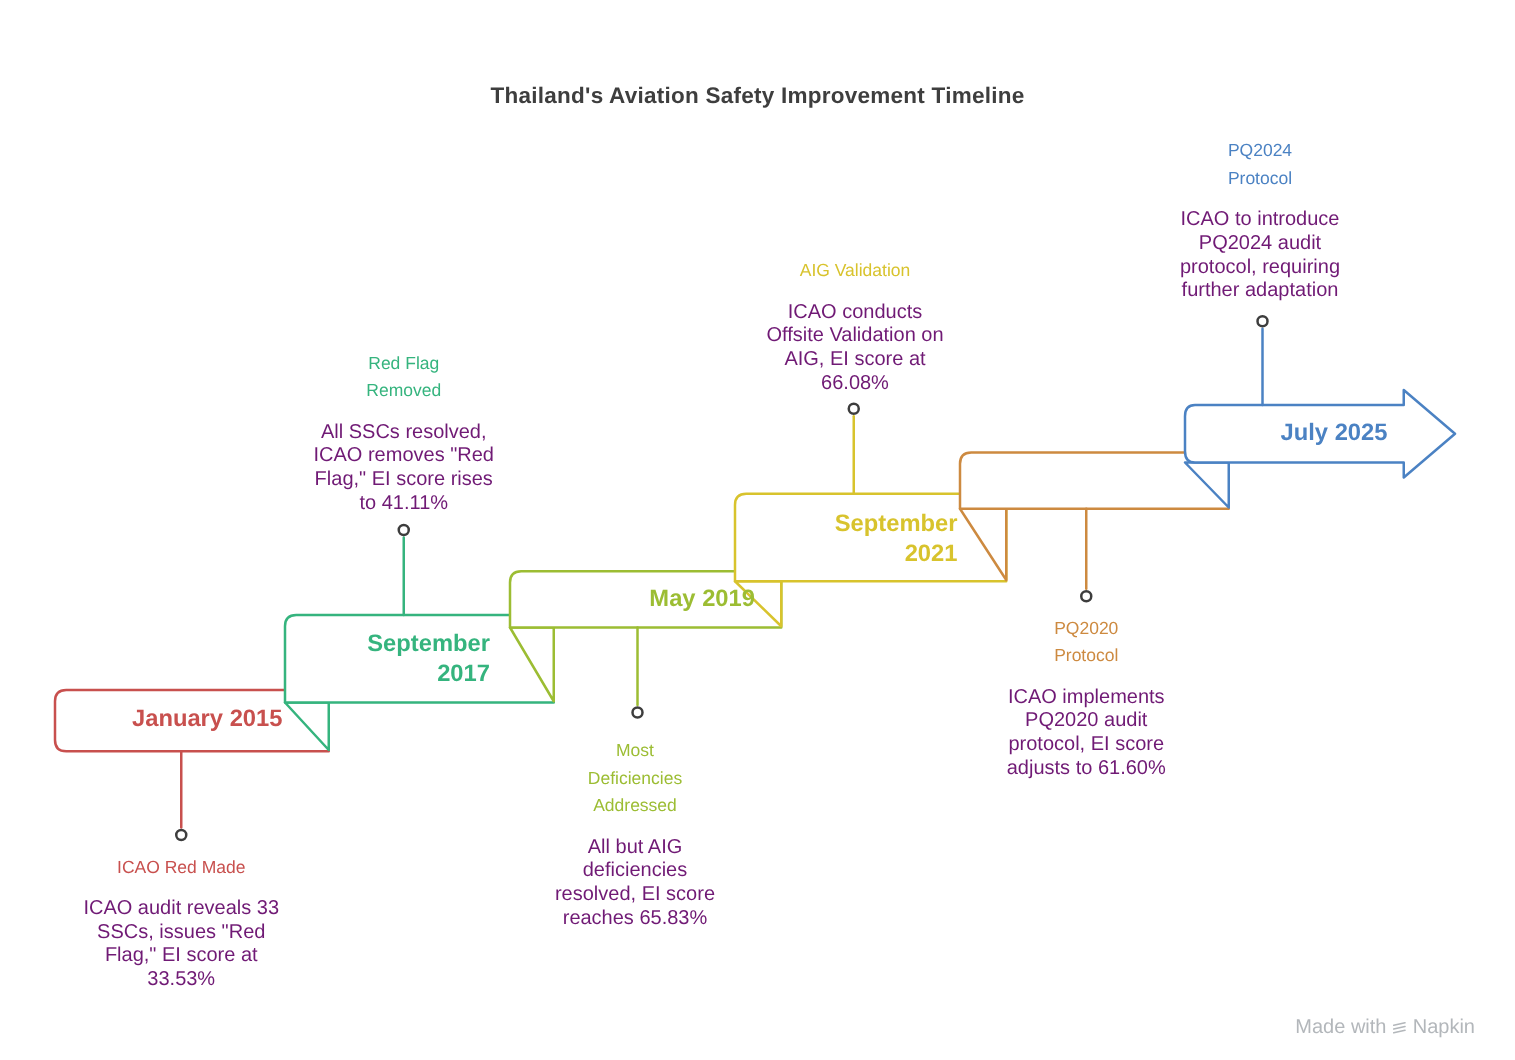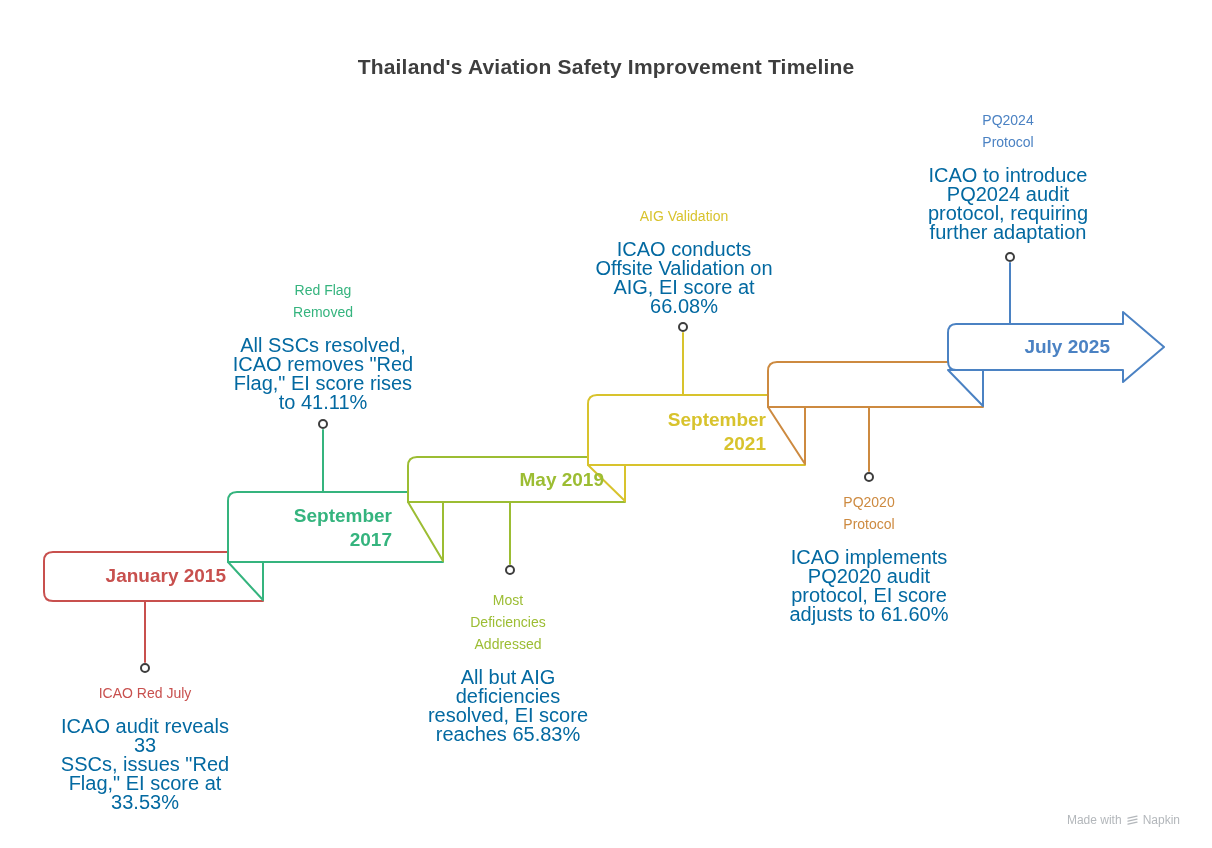--- a/index.html
+++ b/index.html
@@ -1,46 +1,46 @@
 <!DOCTYPE html>
 <html><head>
 <meta charset="utf-8">
 <style>
   html,body{margin:0;padding:0;background:#ffffff;}
   body{font-family:"Liberation Sans","DejaVu Sans",sans-serif;}
   .canvas{position:relative;width:1212px;height:848px;background:#ffffff;overflow:hidden;}
   .shapes{position:absolute;left:0;top:0;}
 
-  .page-title{position:absolute;left:0;right:0;top:52px;margin:3px;text-align:center;
-    font-size:21px;font-weight:bold;color:#3e3e3e;letter-spacing:.2px;}
+  .page-title{position:absolute;left:0;right:0;top:52px;margin:14px;text-align:center;
+    font-size:18px;font-weight:bold;color:#3e3e3e;letter-spacing:.2px;}
 
   .ribbon-label{position:absolute;width:180px;text-align:right;font-weight:bold;
     font-size:19px;line-height:24px;white-space:pre-line;}
   .rl1{left:46px;top:564px;}
   .rl2{left:212px;top:504px;}
   .rl3{left:410px;top:468px;margin-left:14px;}
   .rl4{left:586px;top:408px;}
   .rl5{left:767px;top:372px;}
   .rl6{left:930px;top:335px;}
 
   .callout{position:absolute;text-align:center;}
   .callout-title{font-size:14px;line-height:22px;white-space:pre-line;}
-  .callout-desc{margin-top:13px;font-size:20px;line-height:19px;color:#0369a1;white-space:pre-line;}
+  .callout-desc{margin-top:13px;font-size:16px;line-height:19px;color:#701a75;white-space:pre-line;}
   .co1{left:50px;top:682px;width:190px;}
   .co2{left:228px;top:279px;width:190px;}
   .co3{left:418px;top:589px;width:180px;}
   .co4{left:584px;top:205px;width:200px;}
   .co5{left:774px;top:491px;width:190px;}
   .co6{left:913px;top:109px;width:190px;}
 
   .c1{color:#c8504e;} .c2{color:#35b47e;} .c3{color:#9cbd33;}
   .c4{color:#d8c32d;} .c5{color:#cd8a40;} .c6{color:#4b82c3;}
 
   .watermark{position:absolute;right:32px;top:813px;display:flex;align-items:center;gap:4px;
-    color:#b3b7bb;font-size:12px;}
+    color:#b3b7bb;font-size:16px;}
 </style>
 </head>
 <body>
 
 <div class="canvas">
 
   <h1 class="page-title">Thailand's Aviation Safety Improvement Timeline</h1>
 
   <svg class="shapes" width="1212" height="848" viewBox="0 0 1212 848" fill="none" stroke-width="2" stroke-linejoin="round" stroke-linecap="round">
 
@@ -76,21 +76,21 @@
 
   <div class="ribbon-label rl1 c1">January 2015</div>
   <div class="ribbon-label rl2 c2">September
 2017</div>
   <div class="ribbon-label rl3 c3">May 2019</div>
   <div class="ribbon-label rl4 c4">September
 2021</div>
   <div class="ribbon-label rl6 c6">July 2025</div>
 
   <div class="callout co1">
-    <div class="callout-title c1">ICAO Red July</div>
+    <div class="callout-title c1">ICAO Red Made</div>
     <div class="callout-desc">ICAO audit reveals 33
 SSCs, issues "Red
 Flag," EI score at
 33.53%</div>
   </div>
 
   <div class="callout co2">
     <div class="callout-title c2">Red Flag
 Removed</div>
     <div class="callout-desc">All SSCs resolved,

